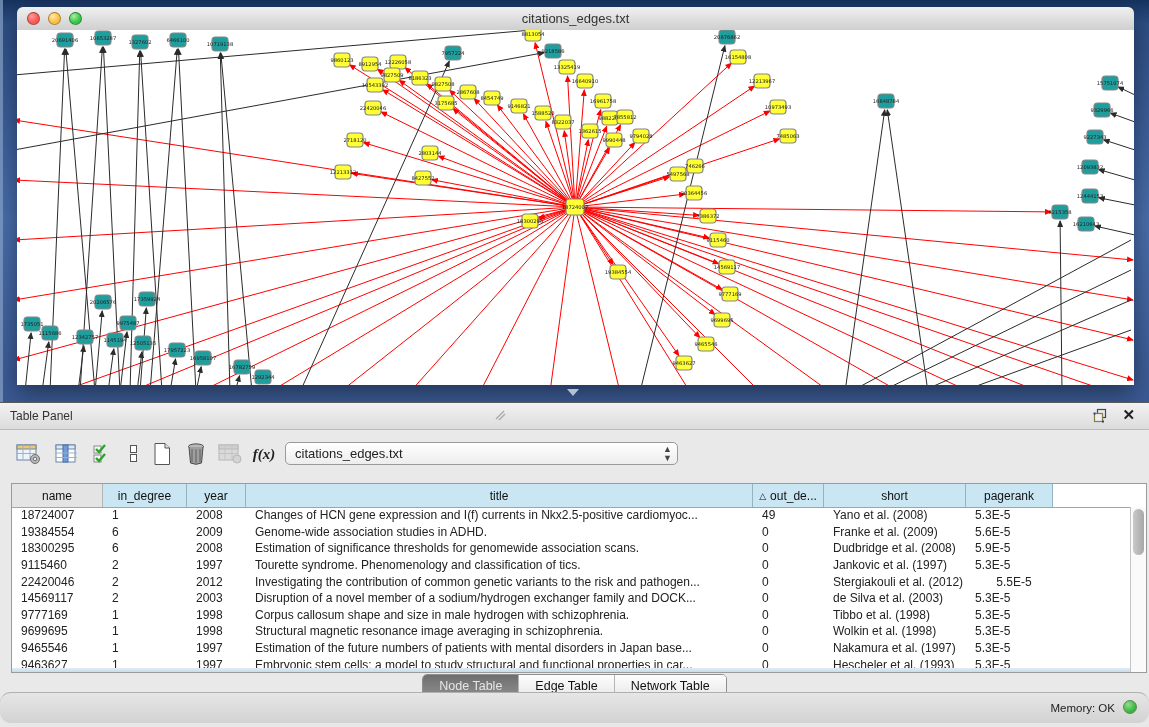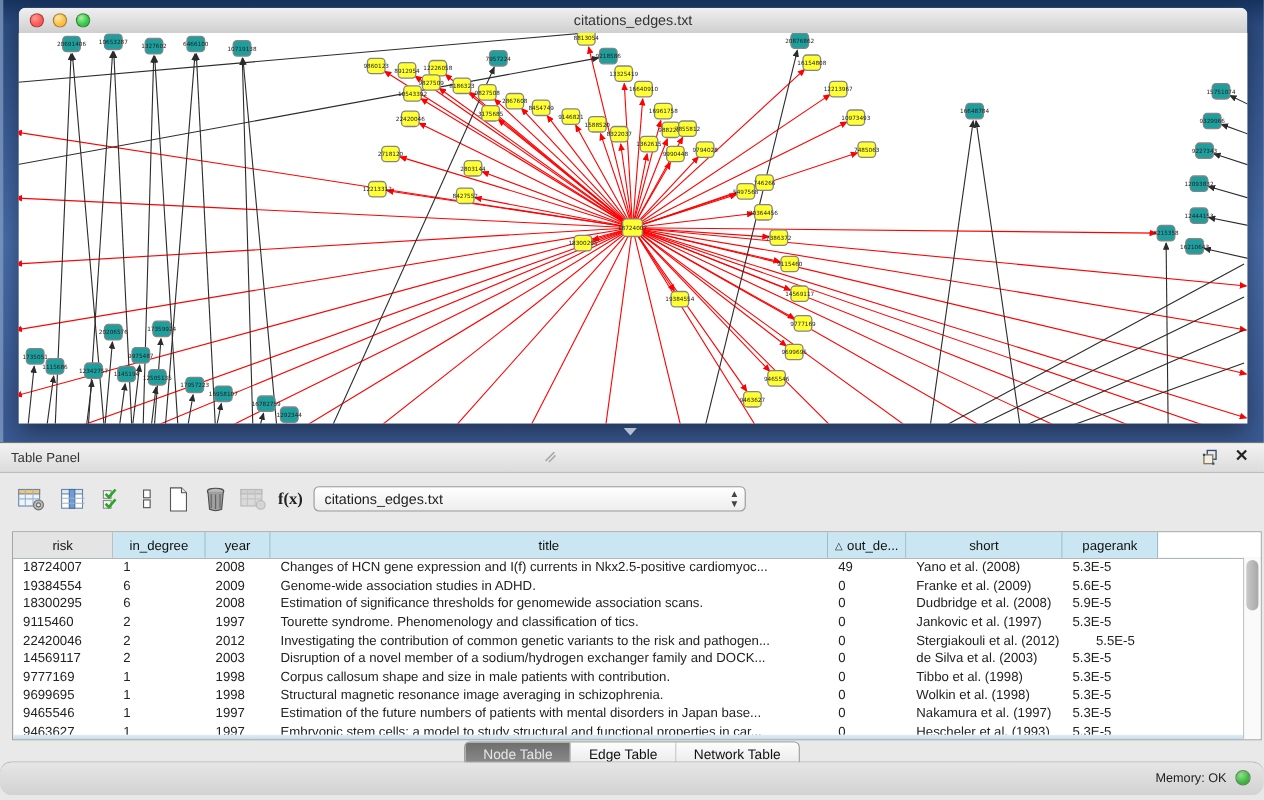--- a/index.html
+++ b/index.html
@@ -27,21 +27,21 @@
   .table-panel{position:absolute;left:0;top:402px;width:1149px;height:295px;background:#e9e9e9;border-top:1px solid #5a5a5a;}
   .panel-header{position:absolute;left:0;top:0;right:0;height:26px;background:linear-gradient(to bottom,#f2f2f2,#dcdcdc);
     border-bottom:1px solid #bcbcbc;}
   .panel-title{position:absolute;left:10px;top:6px;font-size:12px;color:#333;}
   .pane-grip{position:absolute;left:493px;top:5px;width:14px;height:14px;opacity:.8;}
   .float-icon{position:absolute;right:40px;top:5px;width:16px;height:16px;cursor:pointer;}
   .close-icon{position:absolute;right:14px;top:4px;font-size:15px;font-weight:bold;color:#222;cursor:pointer;line-height:16px;}
   .toolbar{position:absolute;left:0;top:27px;right:0;height:52px;}
   .tb-btn{position:absolute;top:10px;width:28px;height:28px;border:0;background:transparent;padding:0;cursor:pointer;}
   .tb-btn svg{display:block;margin:auto;}
-  .fx{font-family:"Liberation Serif",serif;font-weight:bold;font-size:15px;color:#222;}
+  .fx{font-family:"Liberation Serif",serif;font-style:italic;font-weight:bold;font-size:15px;color:#222;}
   .combo{position:absolute;left:285px;top:12px;width:393px;height:23px;background:linear-gradient(to bottom,#ffffff,#ededed);
     border:1px solid #9a9a9a;border-radius:5px;box-sizing:border-box;font-size:13px;color:#222;cursor:pointer;}
   .combo .val{position:absolute;left:9px;top:3px;}
   .combo .arrows{position:absolute;right:5px;top:2px;font-size:9px;color:#444;line-height:9px;text-align:center;}
   
   .tbl{position:absolute;left:11px;top:80px;width:1136px;height:190px;background:#fff;border:1px solid #9b9b9b;box-sizing:border-box;}
   .thead{display:flex;height:23px;border-bottom:1px solid #9aa7ad;}
   .th{box-sizing:border-box;background:#c9e6f2;border-right:1px solid #93b4c2;font-size:12px;color:#111;
     display:flex;align-items:center;justify-content:center;cursor:pointer;white-space:nowrap;overflow:hidden;}
   .th.gray{background:#e4e4e4;border-right:1px solid #b5b5b5;}
@@ -568,21 +568,21 @@
 
       <div class="combo">
         <span class="val">citations_edges.txt</span>
         <span class="arrows">▲<br>▼</span>
       </div>
     </div>
 
     <div class="tbl">
       <div class="thead">
           <div class="th gray" style="width: 91px; flex: 0 0 91px;">
-            <span>risk</span>
+            <span>name</span>
           </div>
           <div class="th" style="width: 84px; flex: 0 0 84px;">
             <span>in_degree</span>
           </div>
           <div class="th" style="width: 59px; flex: 0 0 59px;">
             <span>year</span>
           </div>
           <div class="th" style="width: 507px; flex: 0 0 507px; align-items: center;">
             <span>title</span>
           </div>
@@ -650,21 +650,21 @@
             <div class="td" style="flex: 0 0 59px; width: 59px;">2003</div>
             <div class="td" style="flex: 0 0 507px; width: 507px;">Disruption of a novel member of a sodium/hydrogen exchanger family and DOCK...</div>
             <div class="td" style="flex: 0 0 71px; width: 71px;">0</div>
             <div class="td" style="flex: 0 0 142px; width: 142px;">de Silva et al. (2003)</div>
             <div class="td" style="flex: 0 0 87px; width: 87px;">5.3E-5</div>
           </div>
           <div class="trow">
             <div class="td" style="flex: 0 0 91px; width: 91px;">9777169</div>
             <div class="td" style="flex: 0 0 84px; width: 84px;">1</div>
             <div class="td" style="flex: 0 0 59px; width: 59px;">1998</div>
-            <div class="td" style="flex: 0 0 507px; width: 507px;">Corpus callosum shape and size in male patients with contribution.</div>
+            <div class="td" style="flex: 0 0 507px; width: 507px;">Corpus callosum shape and size in male hydrogen with schizophrenia.</div>
             <div class="td" style="flex: 0 0 71px; width: 71px;">0</div>
             <div class="td" style="flex: 0 0 142px; width: 142px;">Tibbo et al. (1998)</div>
             <div class="td" style="flex: 0 0 87px; width: 87px;">5.3E-5</div>
           </div>
           <div class="trow">
             <div class="td" style="flex: 0 0 91px; width: 91px;">9699695</div>
             <div class="td" style="flex: 0 0 84px; width: 84px;">1</div>
             <div class="td" style="flex: 0 0 59px; width: 59px;">1998</div>
             <div class="td" style="flex: 0 0 507px; width: 507px;">Structural magnetic resonance image averaging in schizophrenia.</div>
             <div class="td" style="flex: 0 0 71px; width: 71px;">0</div>

